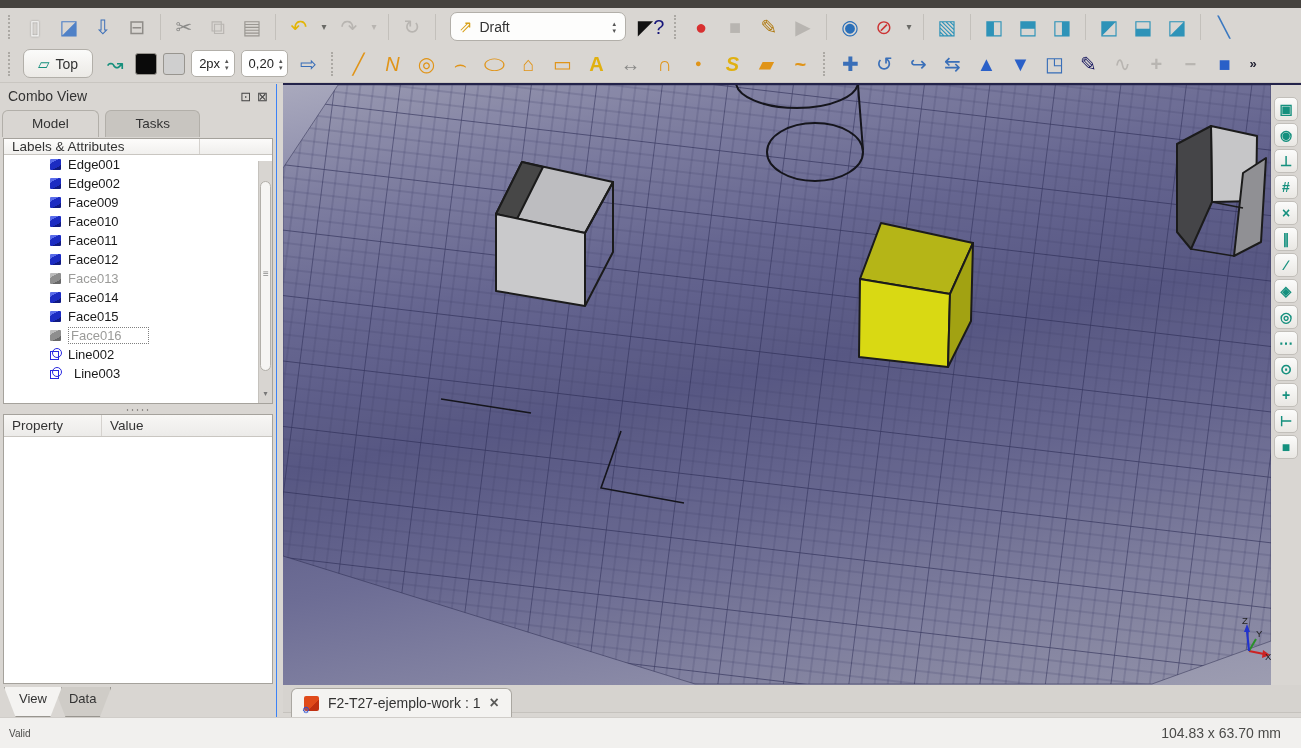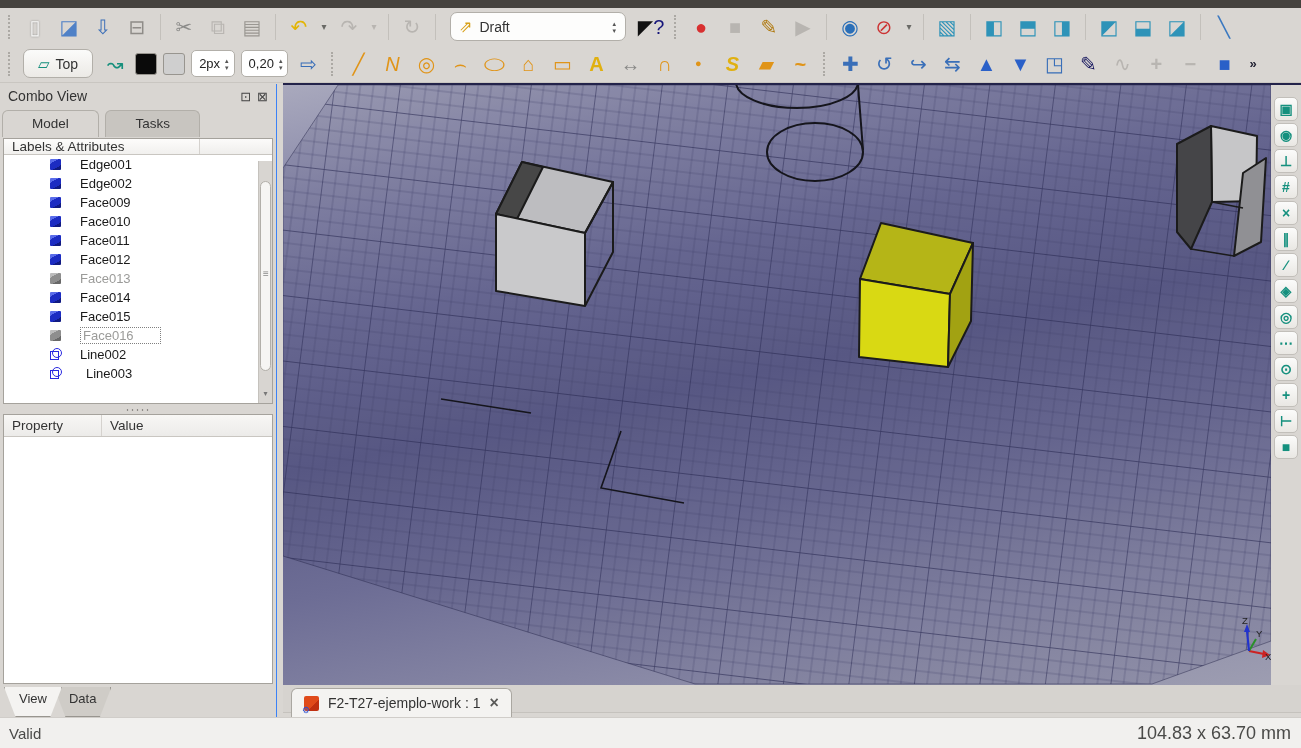--- a/index.html
+++ b/index.html
@@ -38,21 +38,21 @@
   #combo-view { position:absolute; left:0; top:84px; width:277px; height:633px; background:#d9d6d2; border-right:1px solid #3b82f6; }
   .cv-head { position:absolute; left:0; top:0; width:100%; height:24px; display:flex; align-items:center; padding:0 8px; }
   .cv-title { font-size:14px; color:#333; flex:1; }
   .cv-wbtn { font-size:13px; color:#444; margin-left:6px; line-height:1; }
   .cv-tabs { position:absolute; left:2px; top:26px; height:28px; }
   .tab { display:inline-block; padding:5px 29px 6px; border:1px solid #b2afa9; border-bottom:none; border-radius:6px 6px 0 0; background:#c8c5c0; font-size:13.5px; color:#333; margin-right:3px; }
   .tab.active { background:#d9d6d2; position:relative; z-index:2; }
   .treebox { position:absolute; left:3px; top:54px; width:270px; height:266px; background:#fff; border:1px solid #a5a29c; overflow:hidden; }
   .treehead { height:16px; background:linear-gradient(#fcfbfa,#efeeec); border-bottom:1px solid #c9c6c1; display:flex; align-items:center; }
   .treehead .c1 { width:196px; padding-left:8px; border-right:1px solid #d5d2ce; font-size:13.5px; color:#333; height:100%; display:flex; align-items:center; background:linear-gradient(#fdfcfb,#f1f0ee); }
-  .titem { display:flex; align-items:center; height:19px; padding-left:46px;gap:12px; }
+  .titem { display:flex; align-items:center; height:19px; padding-left:46px; }
   .ticon { width:11px; height:11px; margin-right:7px; flex:none; }
   .ticon.cube-blue { background:linear-gradient(150deg,#5a6cea 28%,#1c2cc2 28%,#1c2cc2 72%,#101a82 72%); border-radius:1px; }
   .ticon.cube-gray { background:linear-gradient(150deg,#bcbcbc 28%,#8e8e8e 28%,#8e8e8e 72%,#686868 72%); border-radius:1px; }
   .ticon.line-blue { position:relative; background:none; }
   .ticon.line-blue::before { content:""; position:absolute; left:0; bottom:0; width:7px; height:7px; border:1.4px solid #2a2ae0; }
   .ticon.line-blue::after { content:""; position:absolute; right:-1px; top:-1px; width:8px; height:8px; border:1.4px solid #2a2ae0; border-radius:50%; }
   .tlabel { font-size:13px; color:#1a1a1a; white-space:nowrap; }
   .titem.dim .tlabel { color:#9b9b99; }
   .titem.bold .tlabel { font-weight:normal;padding-left:6px; }
   .titem.focus .tlabel { border:1px dotted #808080; padding:0 26px 0 2px; }
@@ -84,22 +84,22 @@
   
   #mdibar { position:absolute; left:283px; top:685px; width:1018px; height:28px; background:#d6d3cf; border-bottom:1px solid #c5c2bd; }
   .mtab { position:absolute; left:8px; top:3px; height:29px; background:#f4f3f1; border:1px solid #aaa7a1; border-bottom:none; border-radius:6px 6px 0 0; display:flex; align-items:center; gap:9px; padding:0 12px; }
   .mtab .dicon { width:15px; height:15px; border-radius:2px; background:linear-gradient(135deg,#e04a1a 60%,#c03010 60%); position:relative; }
   .mtab .dicon::after { content:"⚙"; position:absolute; left:-2px; bottom:-4px; font-size:9px; color:#2a4fd0; }
   .mtab .mlabel { font-size:14px; color:#333; }
   .mtab .mclose { font-size:16px; font-weight:bold; color:#5a5a58; }
 
   
   #statusbar { position:absolute; left:0; top:717px; width:1301px; height:31px; background:#f1f0ee; border-top:1px solid #d0cdc9; display:flex; align-items:center; }
-  #status-left { margin-left:9px; font-size:15px; color:#4a4a48; flex:1; }
-  #status-right { margin-right:10px; font-size:18px; color:#4a4a48; }
+  #status-left { margin-left:9px; font-size:10px; color:#4a4a48; flex:1; }
+  #status-right { margin-right:20px; font-size:14px; color:#4a4a48; }
 </style>
 </head>
 <body>
 
 <div id="app">
 
   <div class="titlestrip"></div>
 
   <div class="trow" id="toolbar-row1">
       <span class="thandle"></span>

